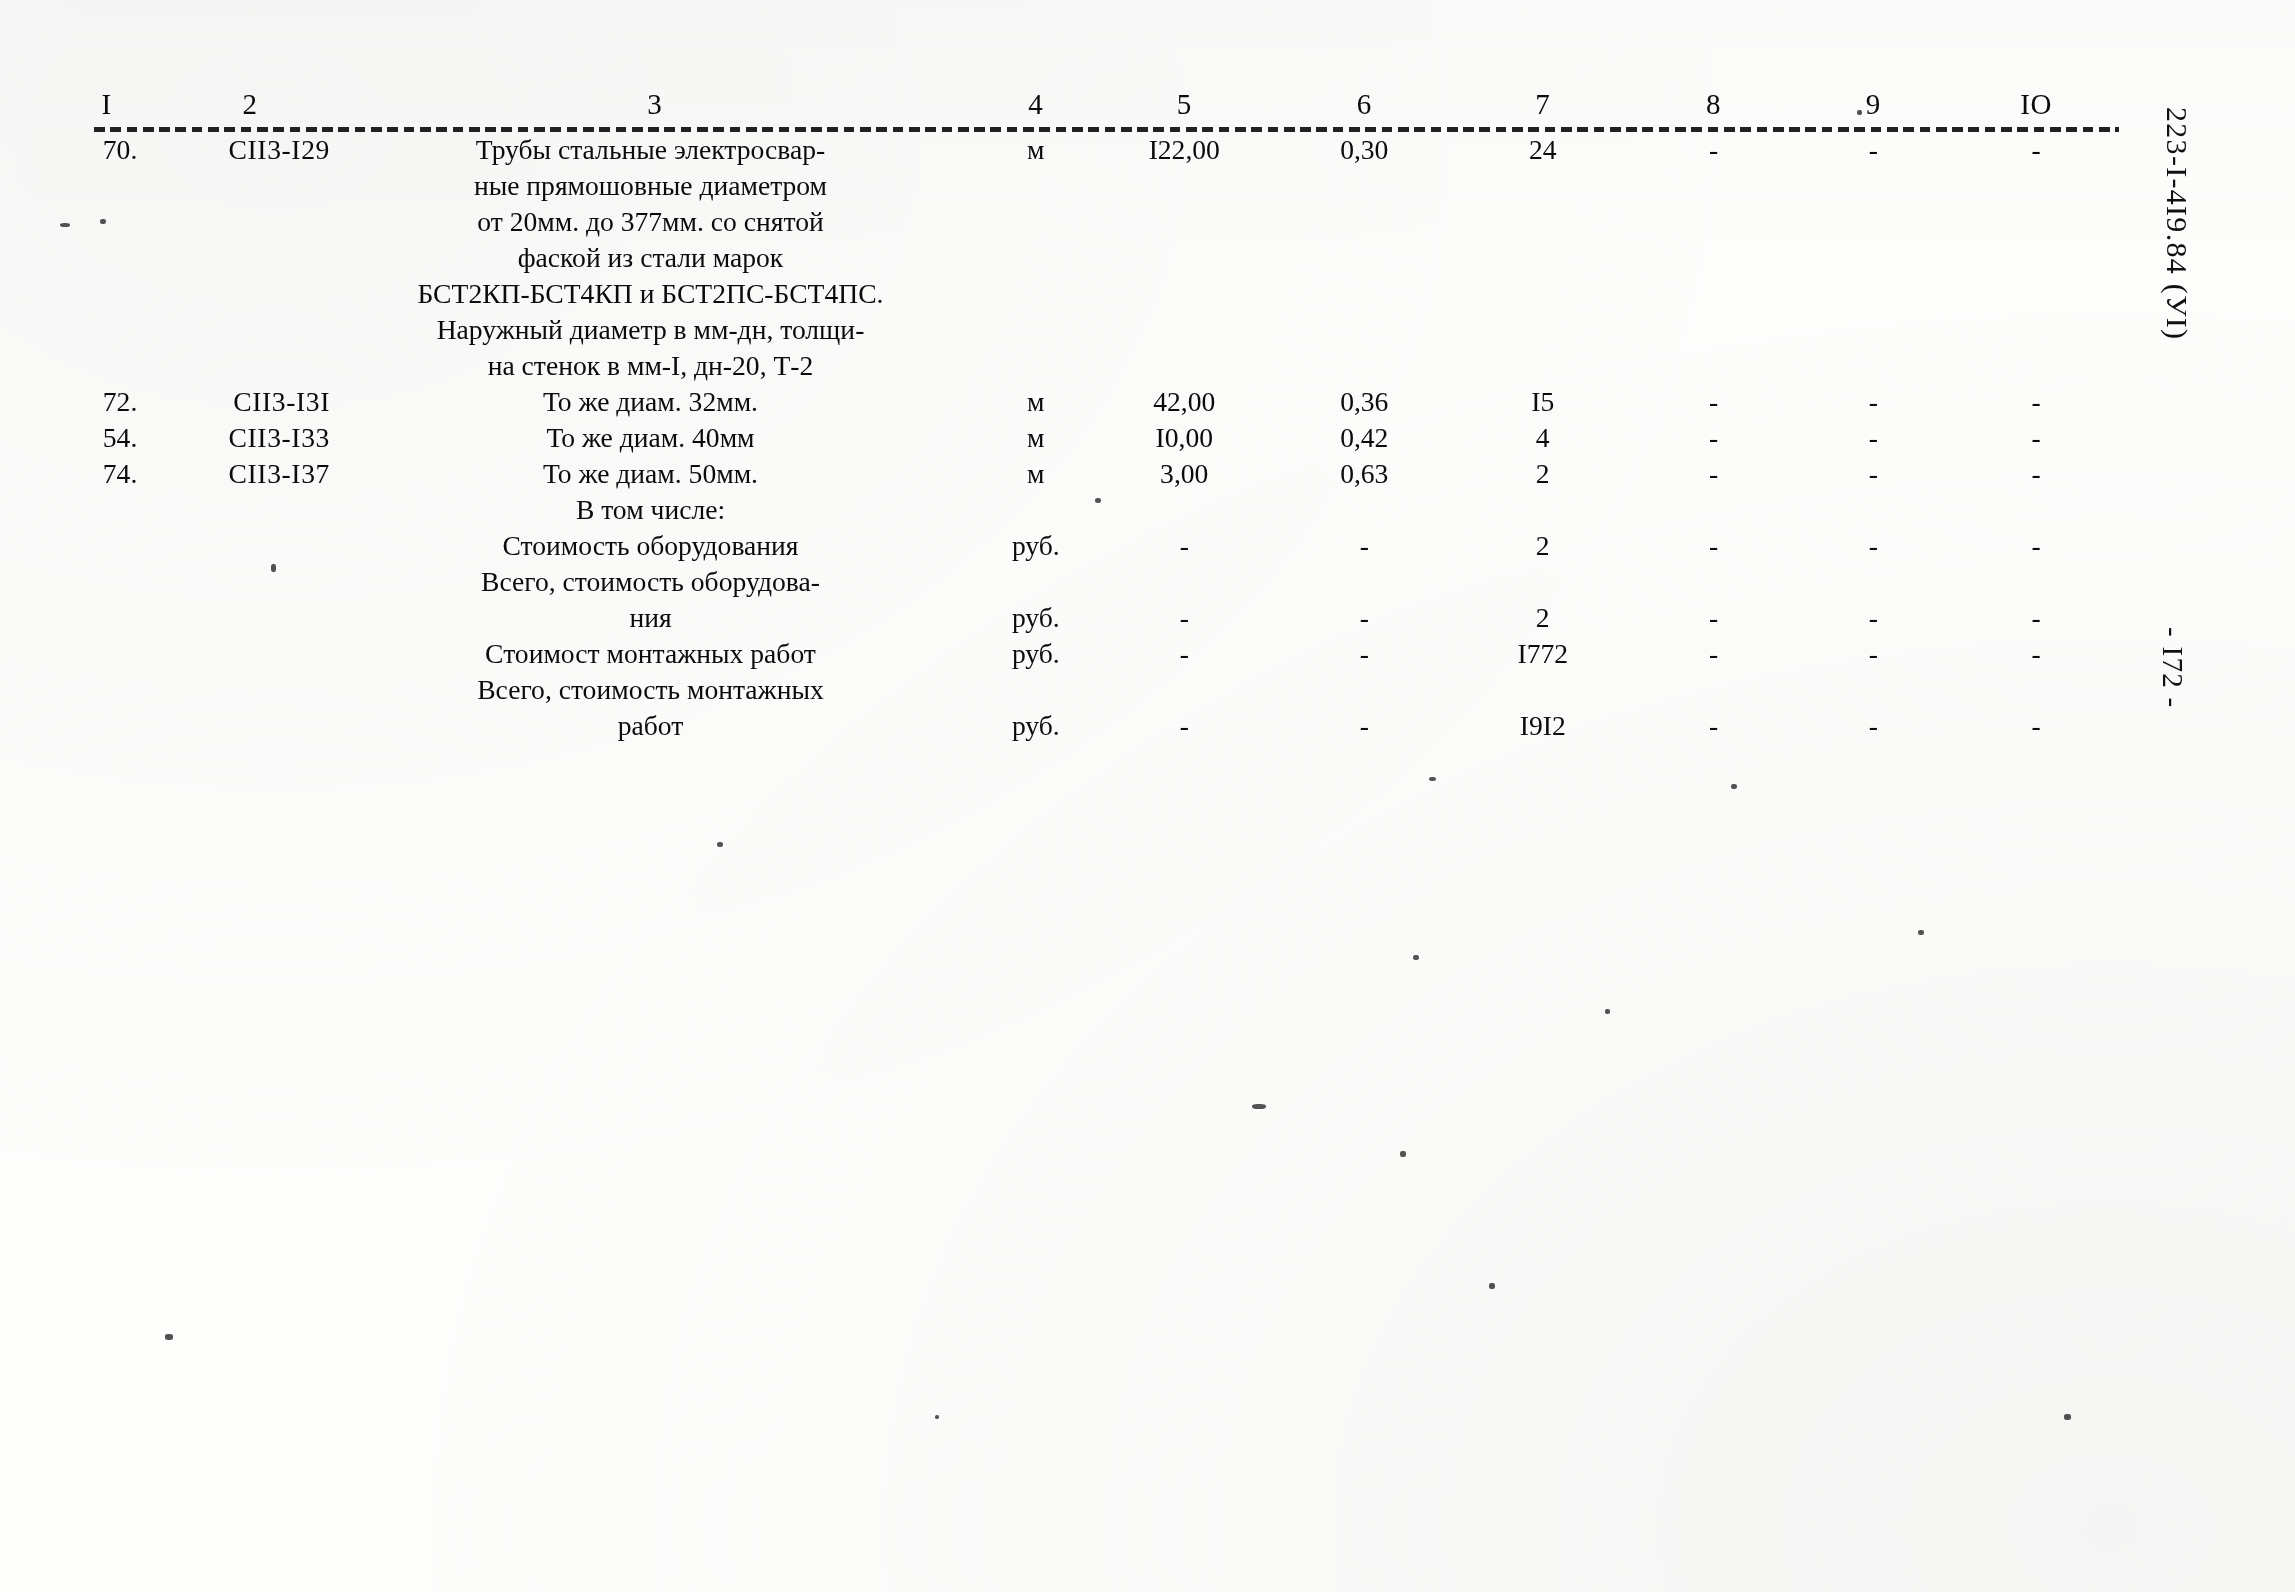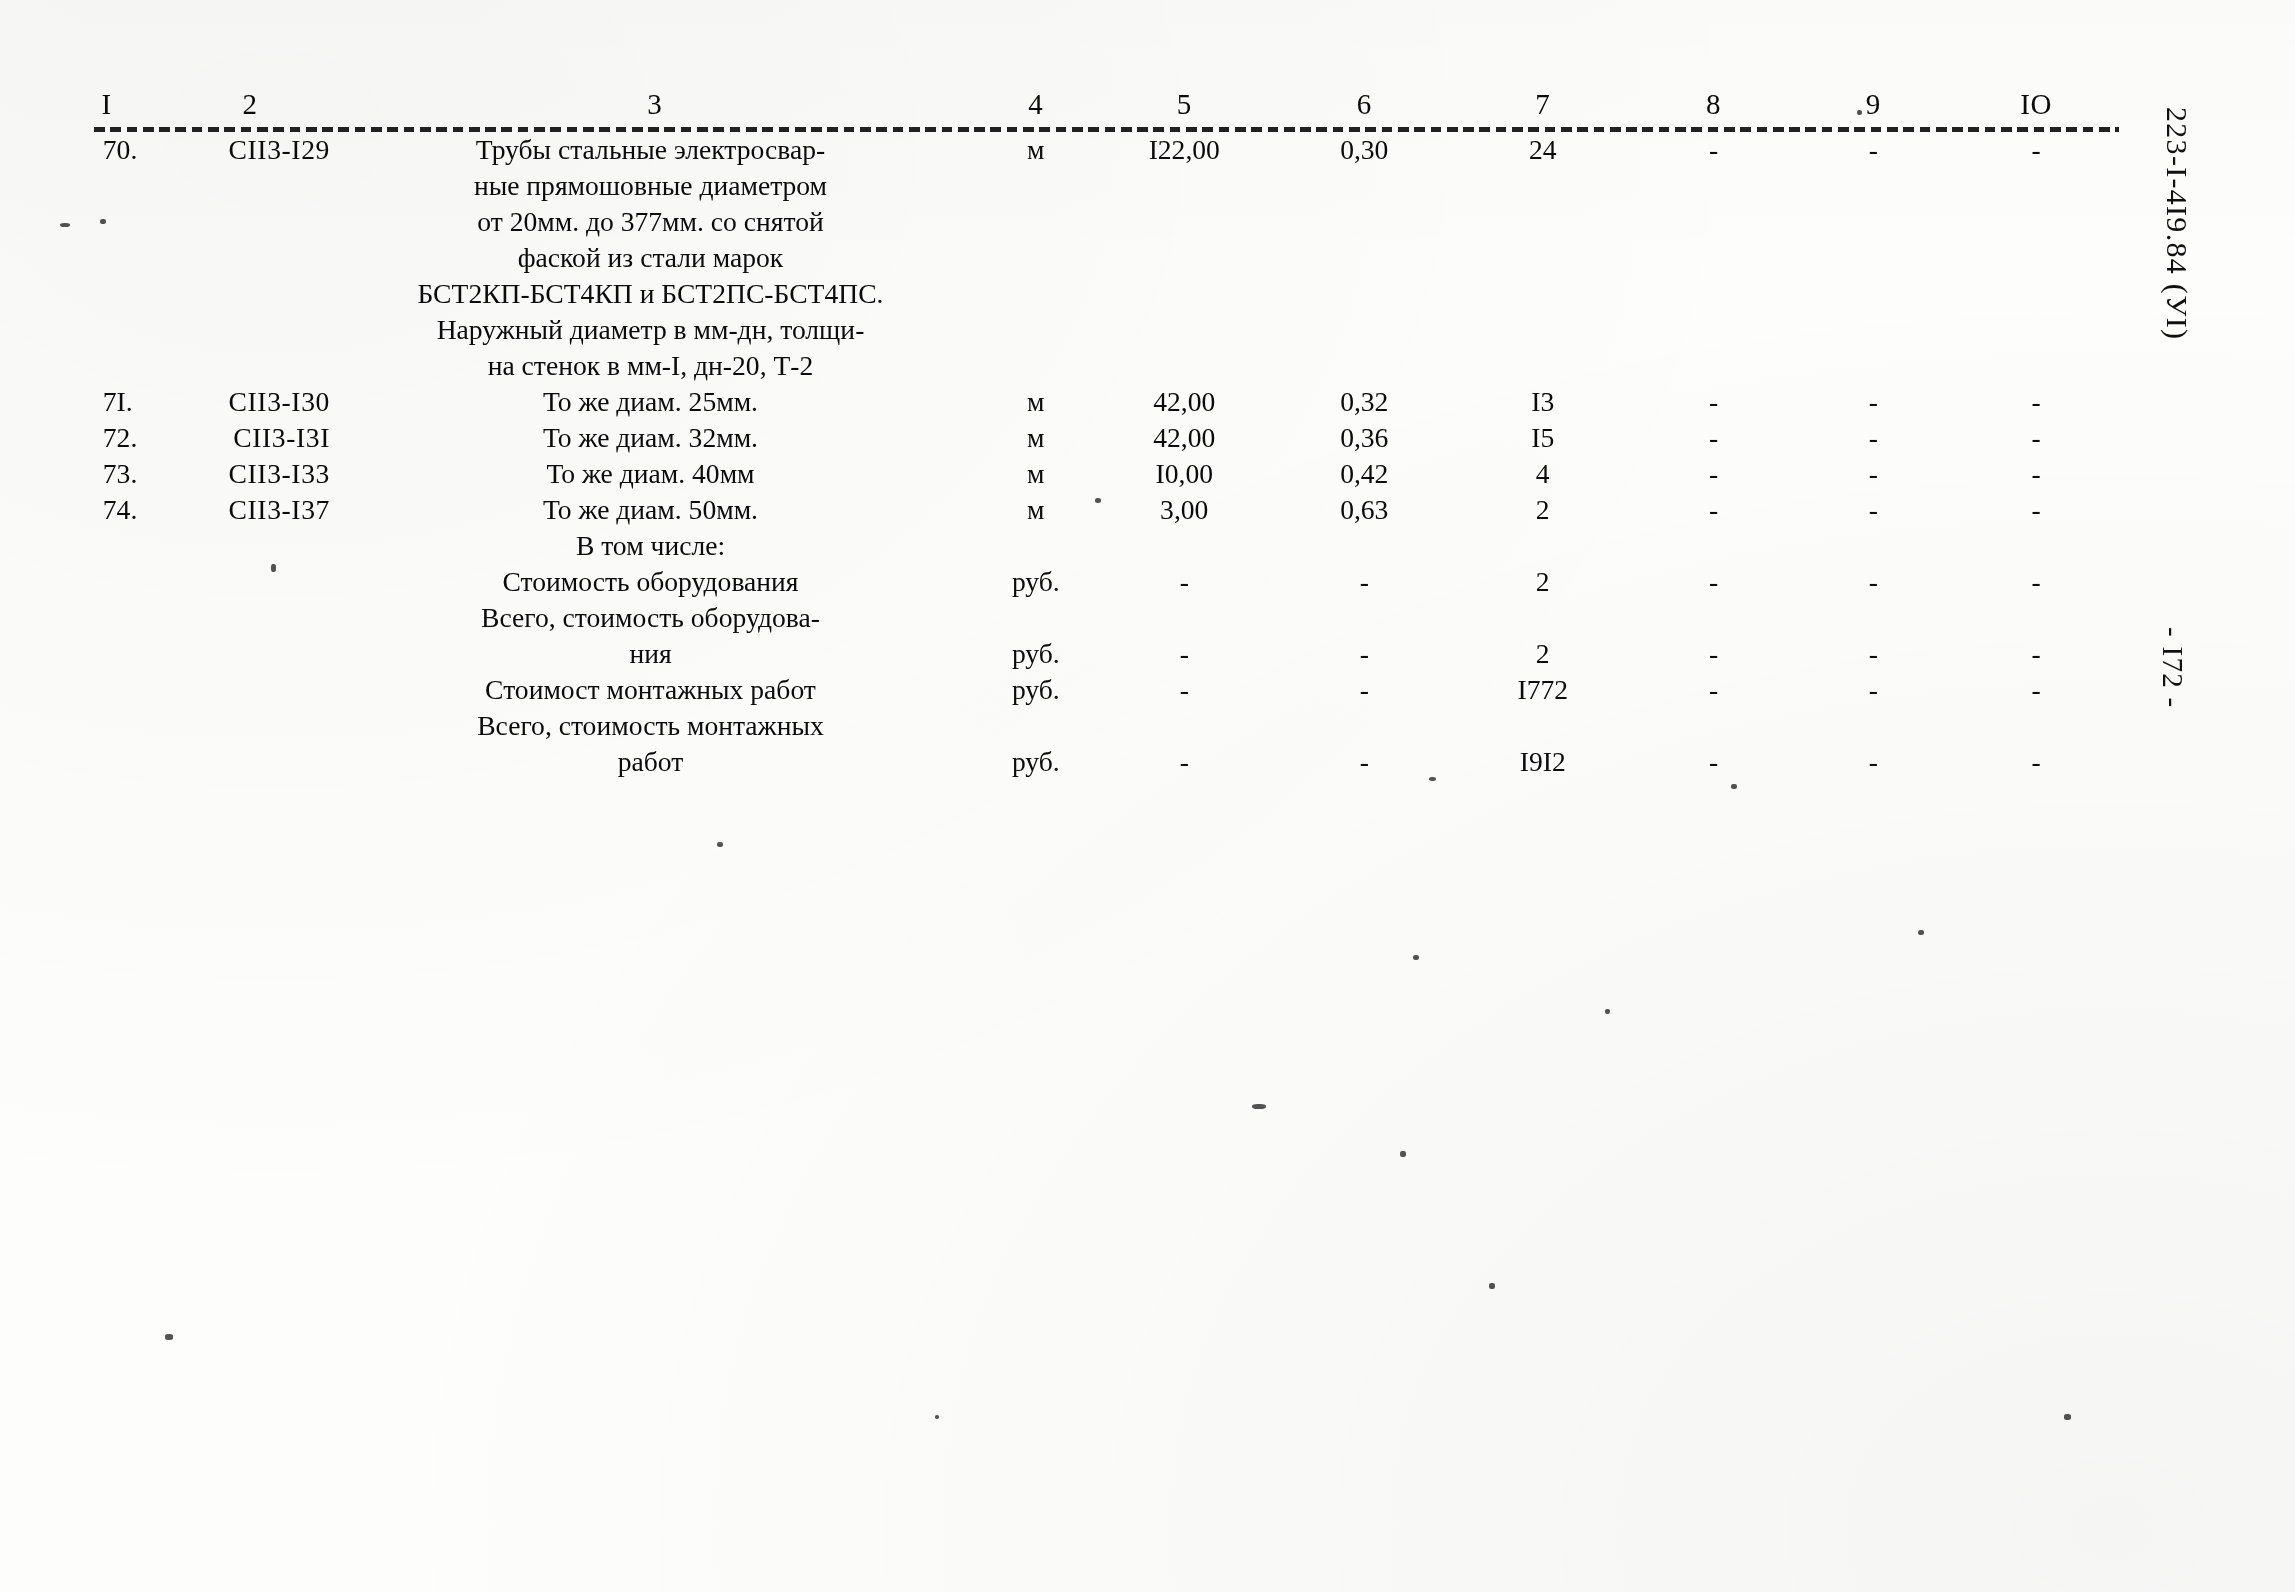--- a/index.html
+++ b/index.html
@@ -206,56 +206,40 @@
         </td>
         <td class="unit top-align pad-top-2">м</td>
         <td class="qty  top-align pad-top-2">I22,00</td>
         <td class="w    top-align pad-top-2">0,30</td>
         <td class="sum  top-align pad-top-2">24</td>
         <td class="c8v  top-align pad-top-2">-</td>
         <td class="c9v  top-align pad-top-2">-</td>
         <td class="c10v top-align pad-top-2">-</td>
       </tr>
 
-      <tr class="row">
-        <td class="num  pad-top-2">7I.</td>
-        <td class="code pad-top-2">СII3-I30</td>
-        <td class="desc pad-top-2">
-          <span class="desc-lines">
-            <span>То же диам. 25мм.</span>
-          </span>
-        </td>
-        <td class="unit pad-top-2">м</td>
-        <td class="qty  pad-top-2">42,00</td>
-        <td class="w    pad-top-2">0,32</td>
-        <td class="sum  pad-top-2">I3</td>
-        <td class="c8v  pad-top-2">-</td>
-        <td class="c9v  pad-top-2">-</td>
-        <td class="c10v pad-top-2">-</td>
-      </tr>
 
       <tr class="row">
         <td class="num  pad-top-1">72.</td>
         <td class="code pad-top-1">СII3-I3I</td>
         <td class="desc pad-top-1">
           <span class="desc-lines">
             <span>То же диам. 32мм.</span>
           </span>
         </td>
         <td class="unit pad-top-1">м</td>
         <td class="qty  pad-top-1">42,00</td>
         <td class="w    pad-top-1">0,36</td>
         <td class="sum  pad-top-1">I5</td>
         <td class="c8v  pad-top-1">-</td>
         <td class="c9v  pad-top-1">-</td>
         <td class="c10v pad-top-1">-</td>
       </tr>
 
       <tr class="row">
-        <td class="num  pad-top-1">73.</td>
+        <td class="num  pad-top-1">54.</td>
         <td class="code pad-top-1">СII3-I33</td>
         <td class="desc pad-top-1">
           <span class="desc-lines">
             <span>То же диам. 40мм</span>
           </span>
         </td>
         <td class="unit pad-top-1">м</td>
         <td class="qty  pad-top-1">I0,00</td>
         <td class="w    pad-top-1">0,42</td>
         <td class="sum  pad-top-1">4</td>

